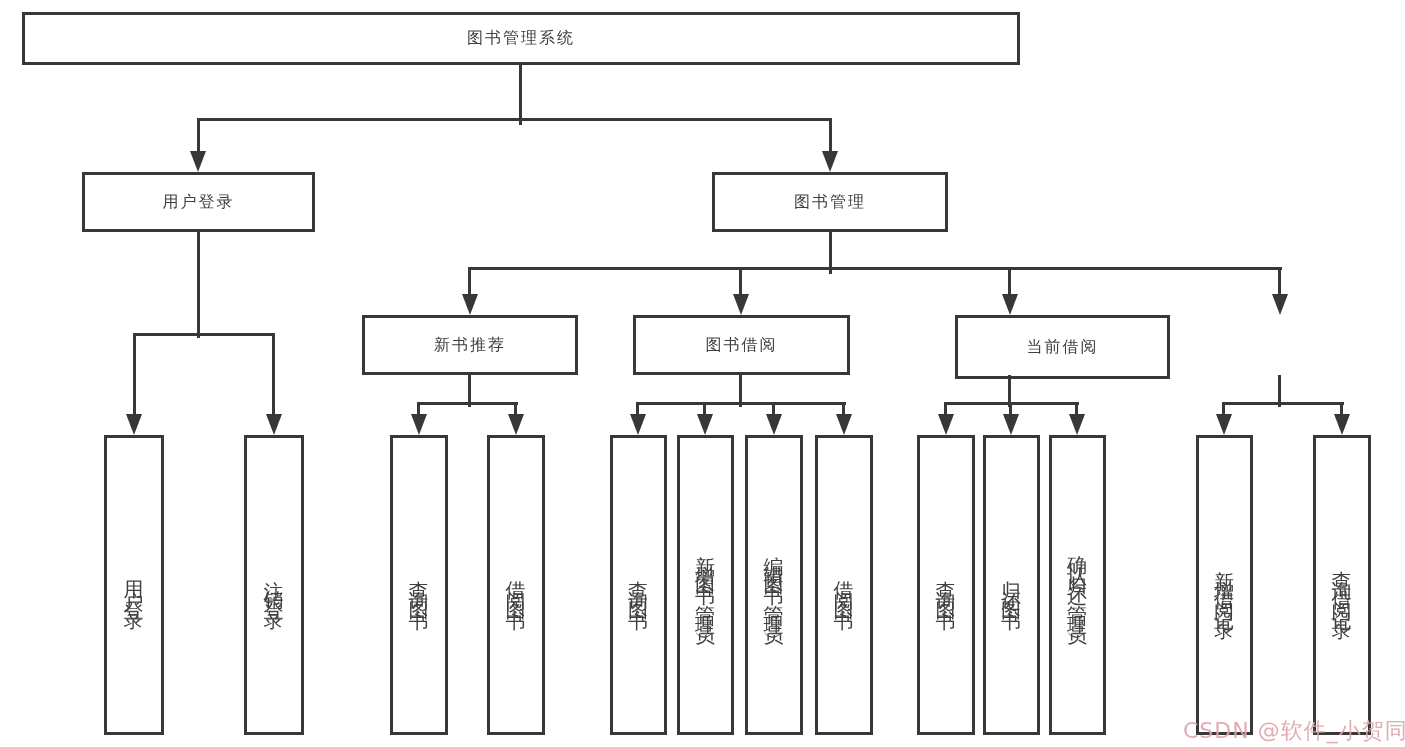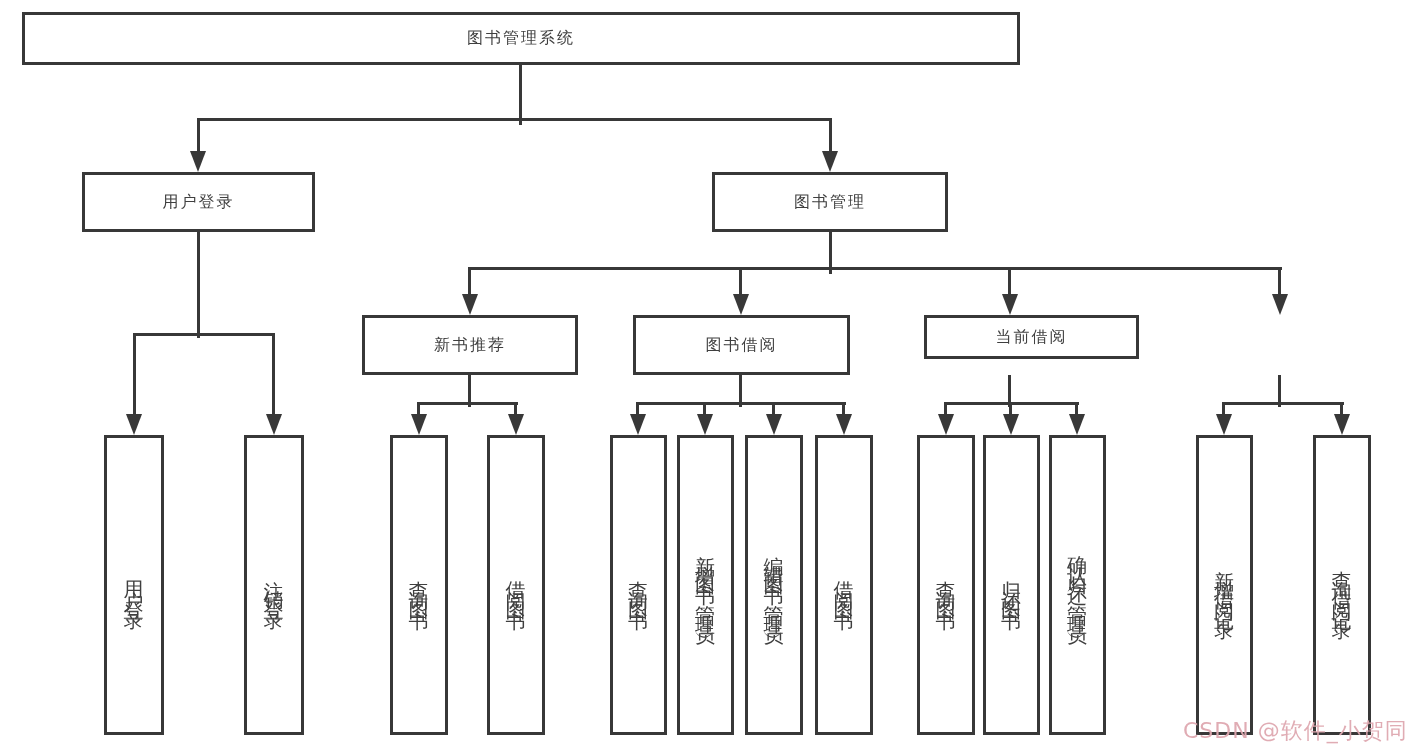--- a/index.html
+++ b/index.html
@@ -72,21 +72,21 @@
   <div class="box hbox" style="left:712px;top:172px;width:236px;height:60px">
     <span class="lbl">图书管理</span>
   </div>
 
   <div class="box hbox" style="left:633px;top:315px;width:217px;height:60px">
     <span class="lbl">图书借阅</span>
   </div>
   <div class="box hbox" style="left:362px;top:315px;width:216px;height:60px">
     <span class="lbl">新书推荐</span>
   </div>
-  <div class="box hbox" style="left:924px;top:315px;width:215px;height:44px">
+  <div class="box hbox" style="left:955px;top:315px;width:215px;height:64px">
     <span class="lbl">当前借阅</span>
   </div>
 
   <div class="box vbox" style="left:104px;top:435px;width:60px;height:300px">
     <span class="lbl">用户登录</span>
   </div>
   <div class="box vbox" style="left:244px;top:435px;width:60px;height:300px">
     <span class="lbl">注销登录</span>
   </div>
   <div class="box vbox" style="left:390px;top:435px;width:58px;height:300px">

